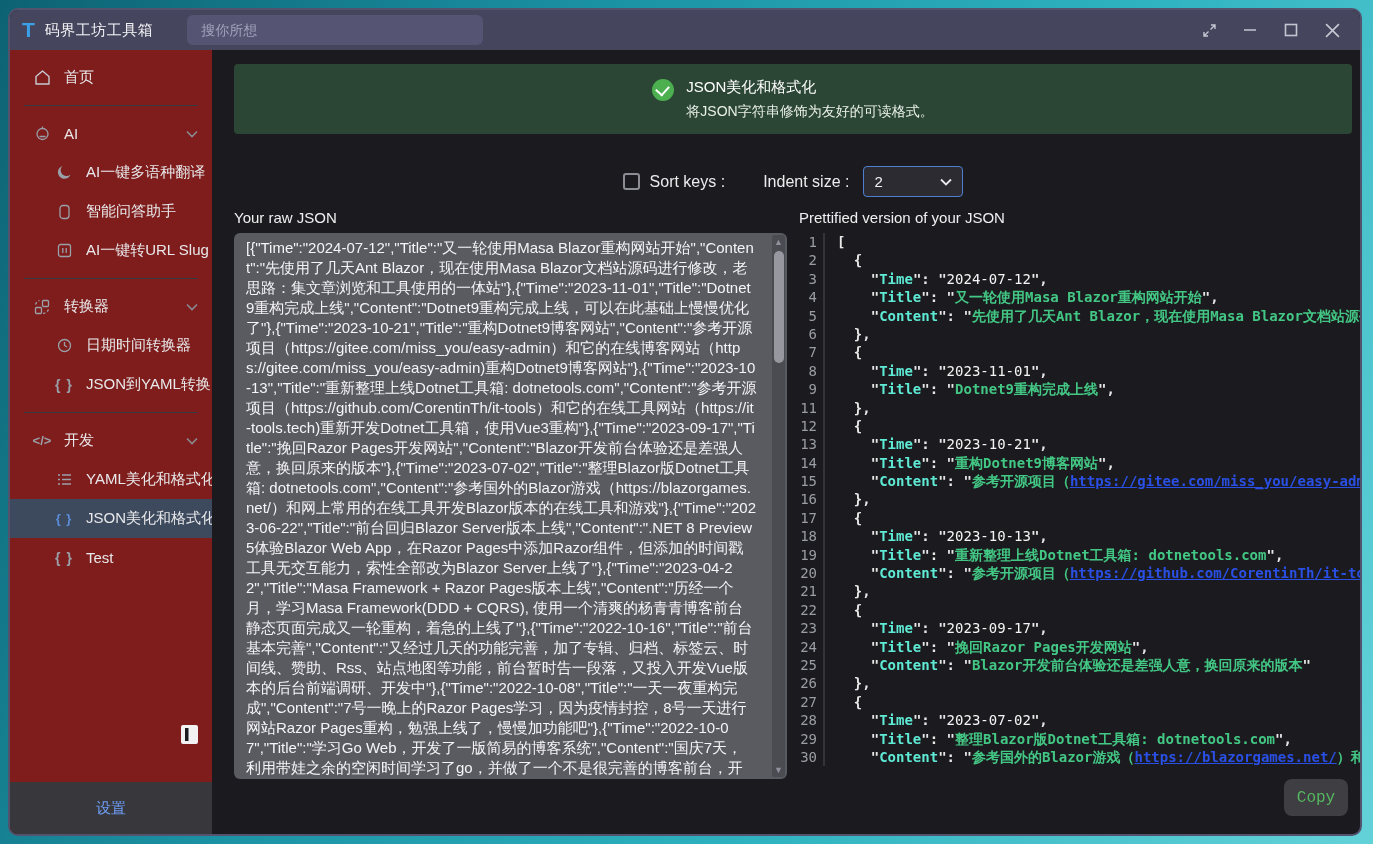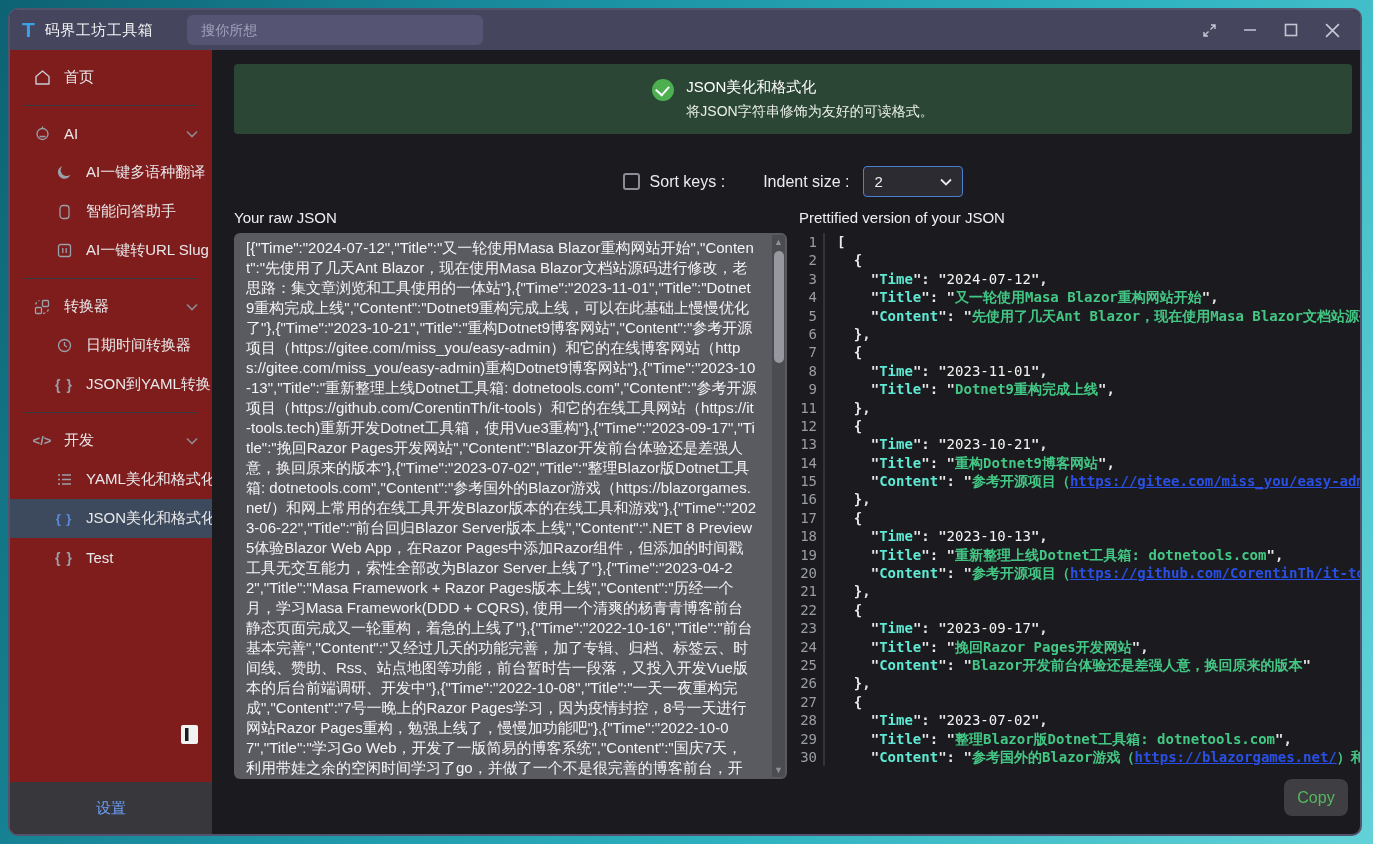--- a/index.html
+++ b/index.html
@@ -87,21 +87,21 @@
     padding-right:6px; }
   .lc { white-space:pre; padding-left:12px; overflow:hidden; flex:1; }
   .seg-p { color:#e8e8e8; font-weight:700; }
   .seg-k { color:#5eead4; font-weight:700; }
   .seg-s { color:#43c784; font-weight:700; }
   .seg-d { color:#f5f5f5; font-weight:400; }
   .seg-u { color:#2a4fe4; font-weight:700; text-decoration:underline; }
 
   .copy-btn { position:absolute; right:12px; bottom:18px; width:64px; height:37px;
     background:#3e3e43; border:none; border-radius:8px; color:#55b85f; font-size:16px;
-    font-family:Liberation Sans, sans-serif; cursor:pointer; }
+    font-family:Liberation Mono, monospace; cursor:pointer; }
 
   svg { display:block; }
 </style>
 </head>
 <body>
 
 <div class="window">
 
   <div class="titlebar">
     <span class="logo">T</span>

